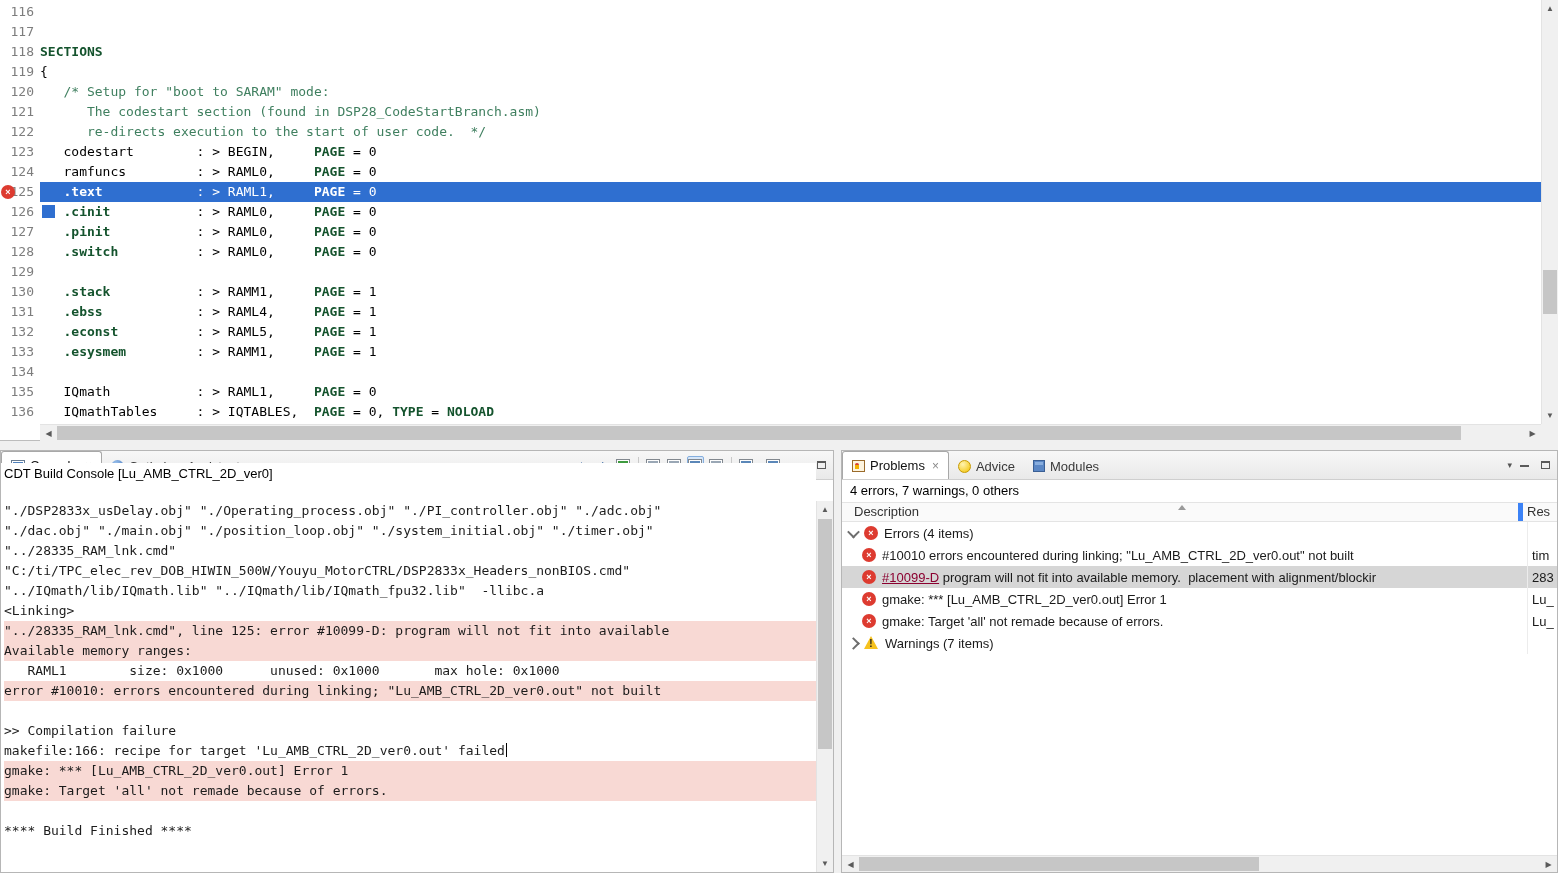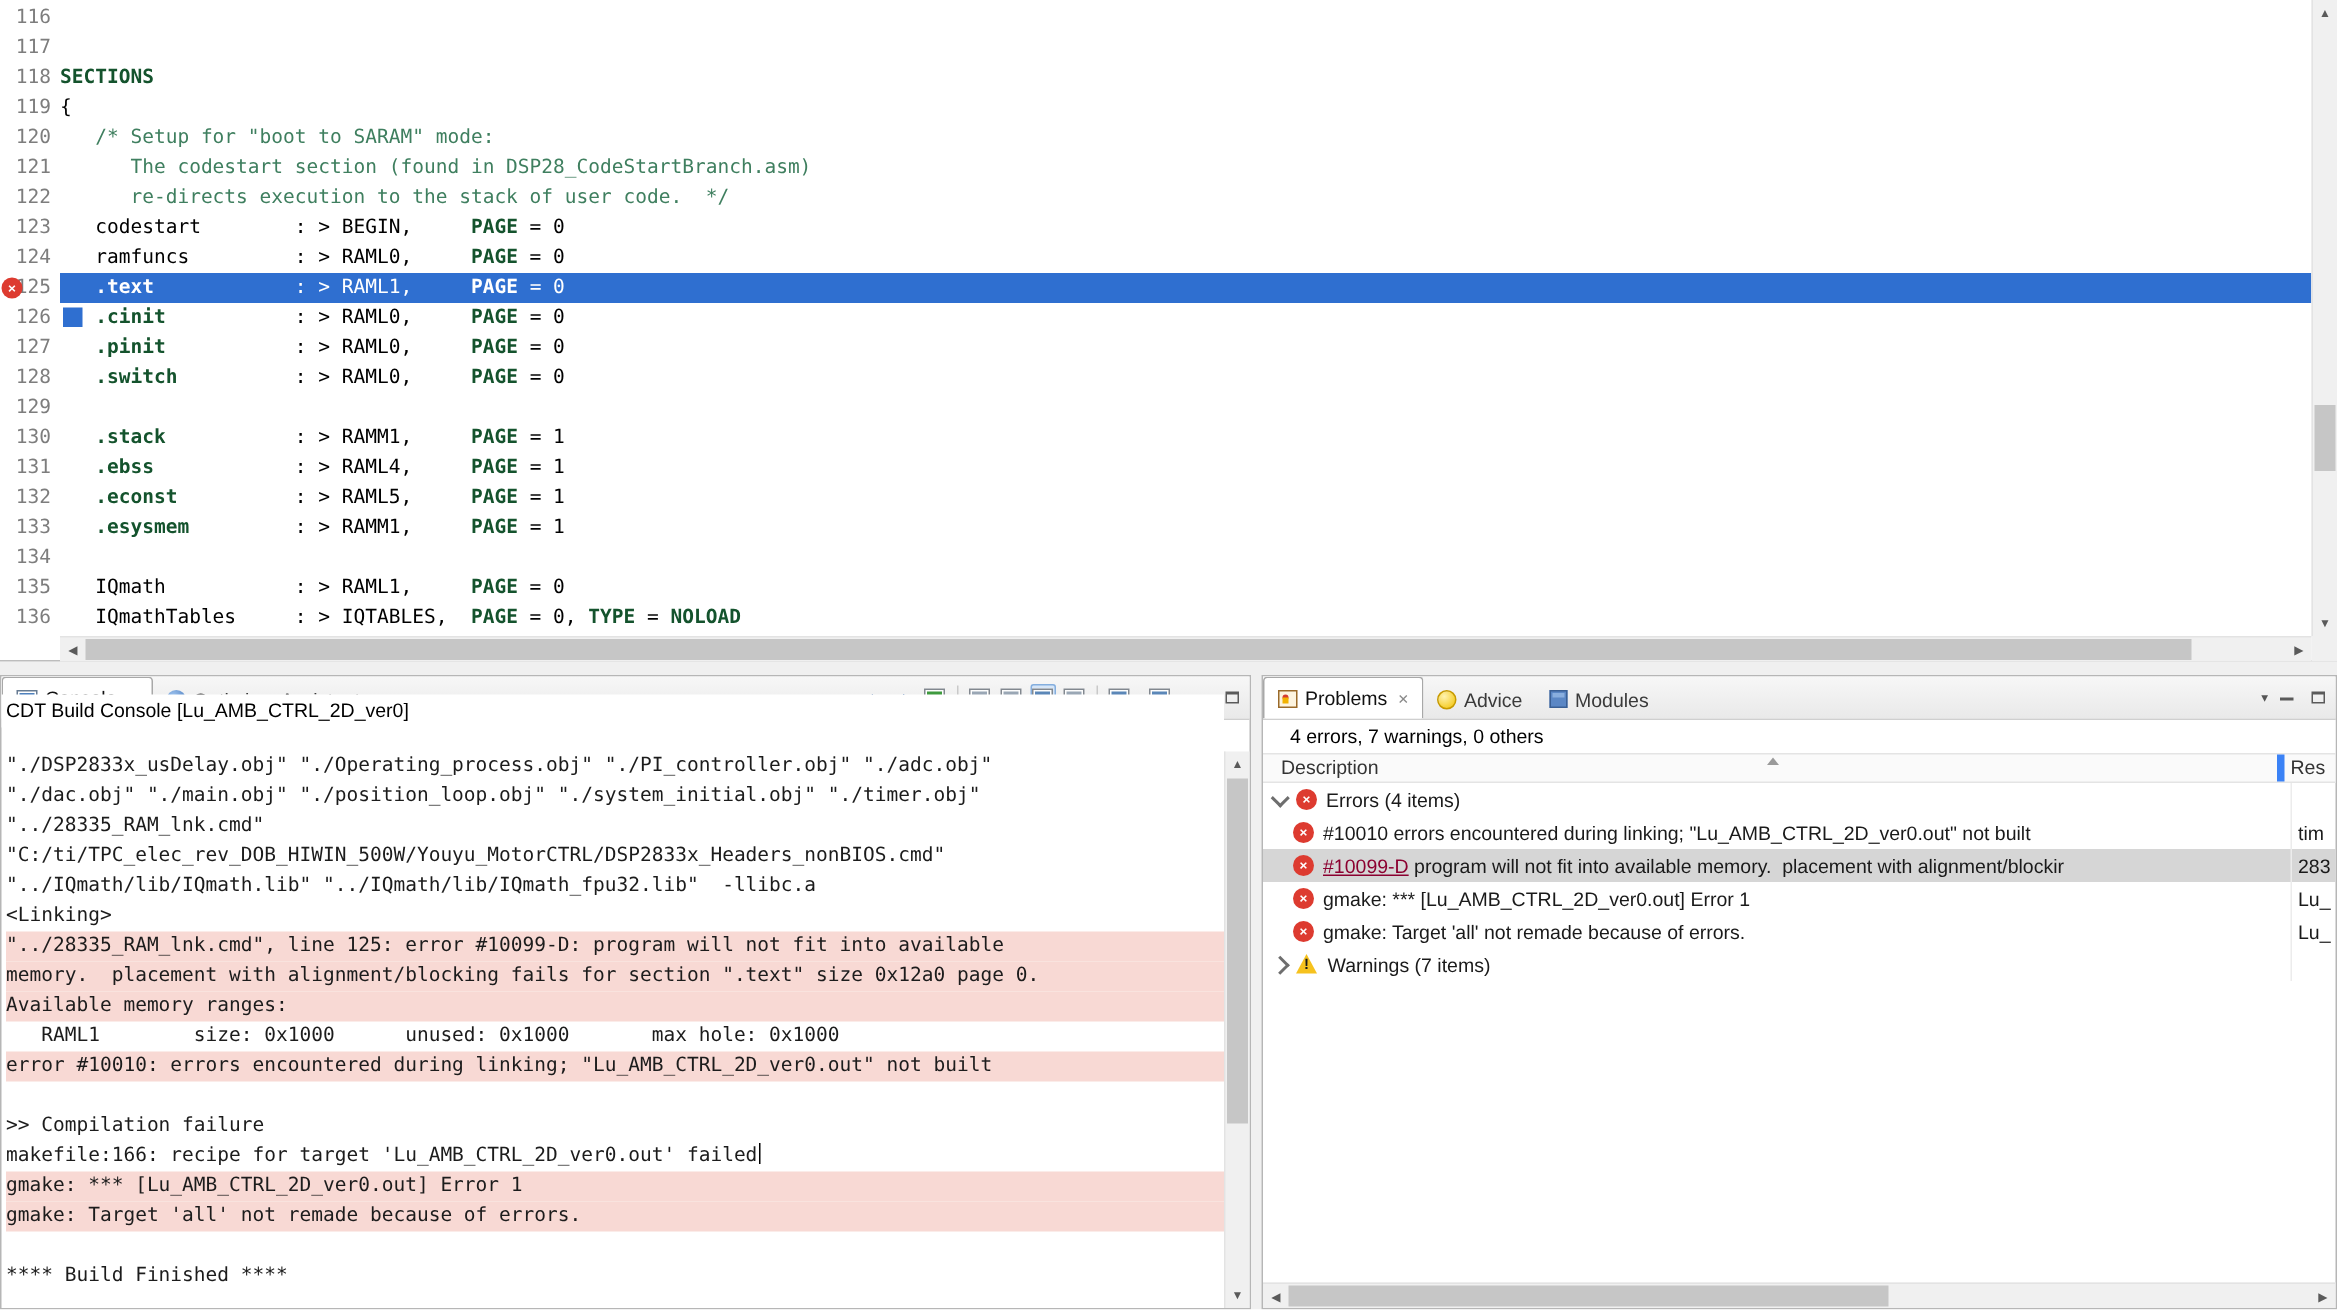--- a/index.html
+++ b/index.html
@@ -77,21 +77,21 @@
   
   .console-title{position:absolute;left:0;right:17px;top:12px;height:22px;line-height:22px;padding-left:3px;font-size:13px;color:#000;background:#fff;white-space:nowrap;overflow:hidden;}
   .console-log{position:absolute;left:0;right:17px;top:50px;bottom:0;overflow:hidden;padding-left:3px;}
   .c-line{height:20px;line-height:20px;font-family:"DejaVu Sans Mono","Liberation Mono",monospace;font-size:13px;white-space:pre;color:#1c1c1c;}
   .c-line.err{background:#f8d9d4;}
   .caret{display:inline-block;width:1px;height:14px;background:#000;vertical-align:-2px;margin-left:1px;}
   .console-vsb{right:0;top:50px;bottom:0;height:auto;}
   .console-vsb .vthumb{top:18px;height:230px;}
 
   
-  .p-summary{height:22px;line-height:22px;padding-left:18px;font-size:13px;color:#000;background:#fff;}
+  .p-summary{height:22px;line-height:22px;padding-left:8px;font-size:13px;color:#000;background:#fff;}
   .colhead{position:relative;height:20px;background:#fafafa;border-top:1px solid #e4e4e4;border-bottom:1px solid #e4e4e4;display:flex;font-size:13px;color:#333;box-sizing:border-box;}
   .c-desc{flex:1;padding-left:12px;line-height:18px;overflow:hidden;}
   .c-res{width:30px;border-left:5px solid #3b82f6;padding-left:4px;line-height:18px;overflow:hidden;}
   .sort-caret{position:absolute;left:47%;top:2px;width:0;height:0;border-left:4px solid transparent;border-right:4px solid transparent;border-bottom:5px solid #9a9a9a;}
   .p-rows{position:relative;}
   .p-row{height:22px;display:flex;align-items:center;font-size:13px;color:#1a1a1a;position:relative;}
   .p-row.selected{background:#d6d6d6;}
   .chev{width:7px;height:7px;border-right:2px solid #6e6e6e;border-bottom:2px solid #6e6e6e;display:inline-block;margin:0 6px 0 7px;flex:none;}
   .chev.down{transform:rotate(45deg) translate(-1px,-1px);}
   .chev.right{transform:rotate(-45deg);}
@@ -132,21 +132,21 @@
         <div class="ed-row">
           <span class="ln">120</span>
           <span class="ed-text"><span class="seg cmt">   /* Setup for "boot to SARAM" mode:</span></span>
         </div>
         <div class="ed-row">
           <span class="ln">121</span>
           <span class="ed-text"><span class="seg cmt">      The codestart section (found in DSP28_CodeStartBranch.asm)</span></span>
         </div>
         <div class="ed-row">
           <span class="ln">122</span>
-          <span class="ed-text"><span class="seg cmt">      re-directs execution to the stack of user code.  */</span></span>
+          <span class="ed-text"><span class="seg cmt">      re-directs execution to the start of user code.  */</span></span>
         </div>
         <div class="ed-row">
           <span class="ln">123</span>
           <span class="ed-text"><span class="seg pl">   codestart        : &gt; BEGIN,     </span><span class="seg kw">PAGE</span><span class="seg pl"> = 0</span></span>
         </div>
         <div class="ed-row">
           <span class="ln">124</span>
           <span class="ed-text"><span class="seg pl">   ramfuncs         : &gt; RAML0,     </span><span class="seg kw">PAGE</span><span class="seg pl"> = 0</span></span>
         </div>
         <div class="ed-row sel">
@@ -266,21 +266,20 @@
 
     <div class="console-title">CDT Build Console [Lu_AMB_CTRL_2D_ver0]</div>
     <div class="console-log">
         <div class="c-line">"./DSP2833x_usDelay.obj" "./Operating_process.obj" "./PI_controller.obj" "./adc.obj"</div>
         <div class="c-line">"./dac.obj" "./main.obj" "./position_loop.obj" "./system_initial.obj" "./timer.obj"</div>
         <div class="c-line">"../28335_RAM_lnk.cmd"</div>
         <div class="c-line">"C:/ti/TPC_elec_rev_DOB_HIWIN_500W/Youyu_MotorCTRL/DSP2833x_Headers_nonBIOS.cmd"</div>
         <div class="c-line">"../IQmath/lib/IQmath.lib" "../IQmath/lib/IQmath_fpu32.lib"  -llibc.a</div>
         <div class="c-line">&lt;Linking&gt;</div>
         <div class="c-line err">"../28335_RAM_lnk.cmd", line 125: error #10099-D: program will not fit into available</div>
-        <div class="c-line err">memory.  placement with alignment/blocking fails for section ".text" size 0x12a0 page 0.</div>
         <div class="c-line err">Available memory ranges:</div>
         <div class="c-line">   RAML1        size: 0x1000      unused: 0x1000       max hole: 0x1000</div>
         <div class="c-line err">error #10010: errors encountered during linking; "Lu_AMB_CTRL_2D_ver0.out" not built</div>
         <div class="c-line"></div>
         <div class="c-line">&gt;&gt; Compilation failure</div>
         <div class="c-line">makefile:166: recipe for target 'Lu_AMB_CTRL_2D_ver0.out' failed<span class="caret"></span></div>
         <div class="c-line err">gmake: *** [Lu_AMB_CTRL_2D_ver0.out] Error 1</div>
         <div class="c-line err">gmake: Target 'all' not remade because of errors.</div>
         <div class="c-line"></div>
         <div class="c-line">**** Build Finished ****</div>

